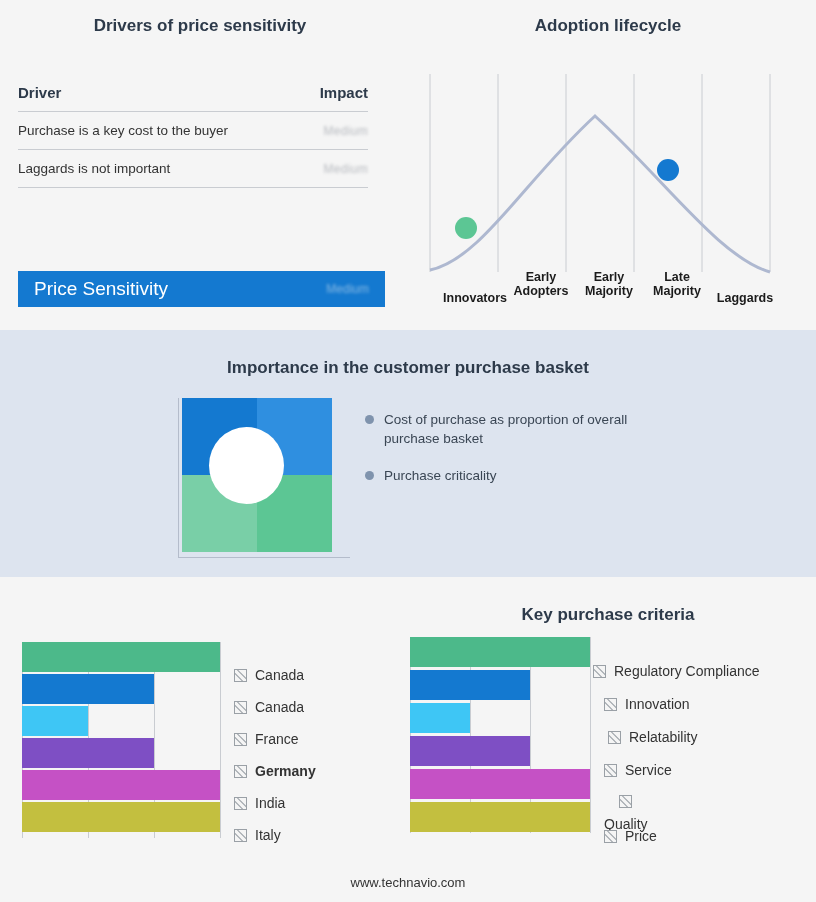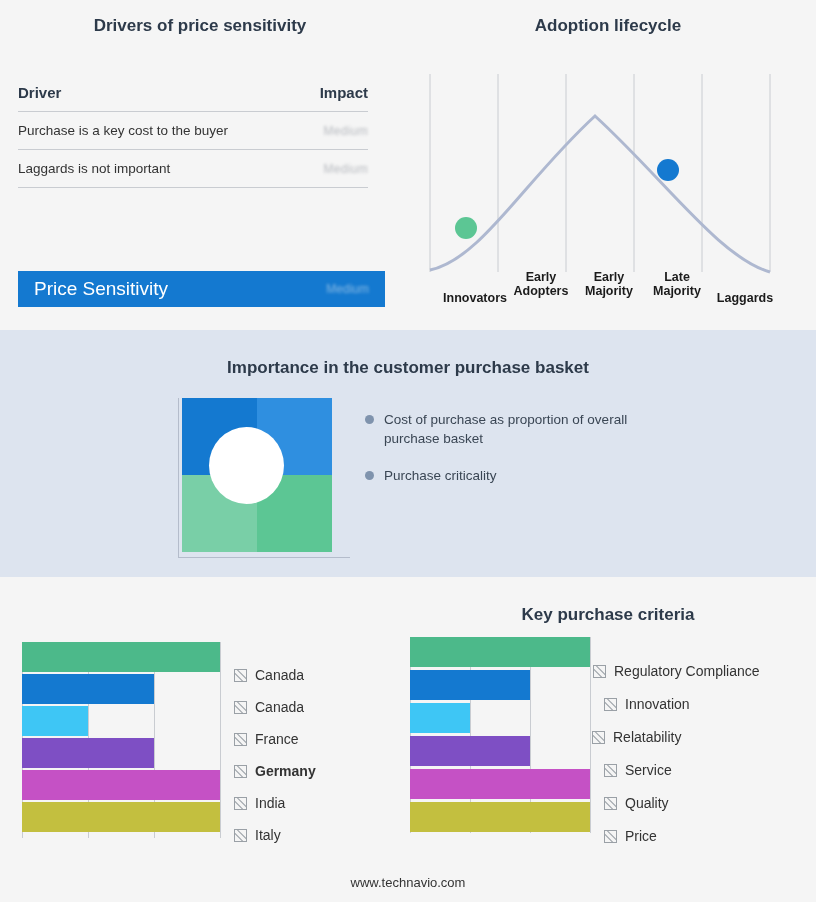--- a/index.html
+++ b/index.html
@@ -317,29 +317,29 @@
   </div>
 
   <div class="bar-label" style="left:193px; top:86px;">
     <span class="bar-swatch"></span>
     <span>Regulatory Compliance</span>
     </div>
   <div class="bar-label" style="left:204px; top:119px;">
     <span class="bar-swatch"></span>
     <span>Innovation</span>
     </div>
-  <div class="bar-label" style="left:192px; top:152px;text-align:right;">
+  <div class="bar-label" style="left:208px; top:152px;text-align:right;">
     <span class="bar-swatch"></span>
     <span>Relatability</span>
     </div>
   <div class="bar-label" style="left:204px; top:185px;">
     <span class="bar-swatch"></span>
     <span>Service</span>
     </div>
-  <div class="bar-label" style="left:204px; top:218px;">
+  <div class="bar-label" style="left:204px; top:218px;flex-direction:column;">
     <span class="bar-swatch"></span>
     <span>Quality</span>
     </div>
   <div class="bar-label" style="left:204px; top:251px;">
     <span class="bar-swatch"></span>
     <span>Price</span>
     </div>
 </div>
 
 <div class="footer">www.technavio.com</div>

